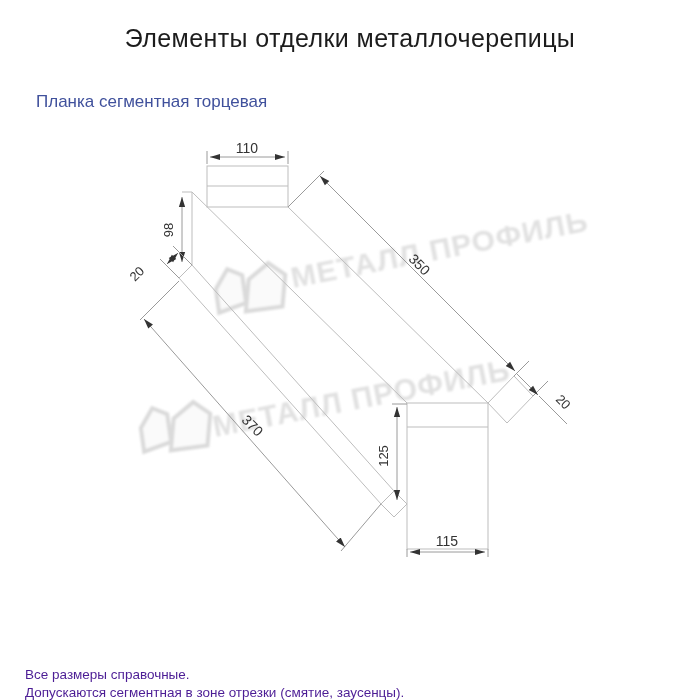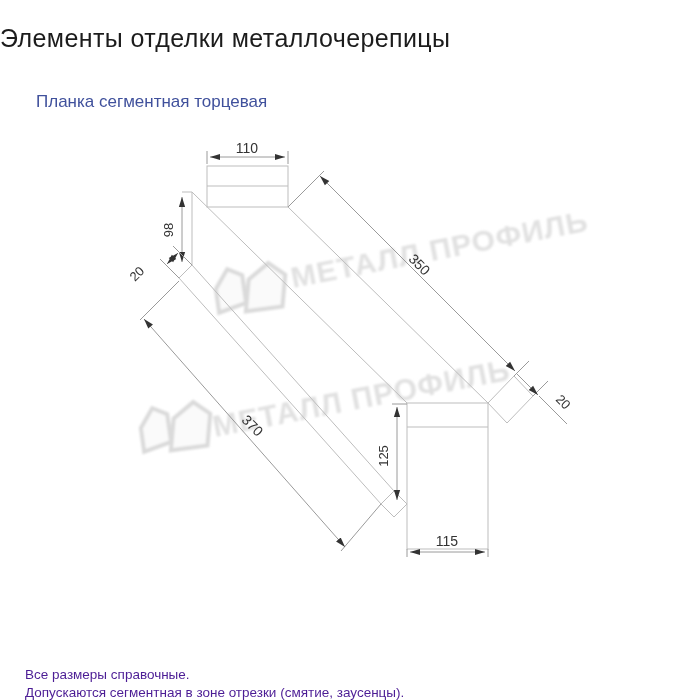--- a/index.html
+++ b/index.html
@@ -1,18 +1,18 @@
 <!DOCTYPE html>
 <html><head>
 <meta charset="utf-8">
 <style>
   html,body{margin:0;padding:0;background:#fff;}
   .page{position:relative;width:700px;height:700px;background:#ffffff;overflow:hidden;
         font-family:"Liberation Sans", sans-serif;}
-  .title{position:absolute;top:24px;left:0;width:700px;
+  .title{position:absolute;top:24px;left:0;width:700px;text-align:center;
          font-size:25px;color:#1c1c1c;letter-spacing:.4px;}
   .subtitle{position:absolute;top:92px;left:0;width:700px;text-align:left;
             font-size:17px;line-height:20px;color:#40519c;margin-left:36px;}
   .footer{position:absolute;left:25px;top:642px;font-size:13.5px;line-height:18px;color:#4c1d95;margin-top:24px;}
   svg text{font-family:"Liberation Sans", sans-serif;}
   .dimtxt{font-size:13px;fill:#333;}
   .dimtxt-lg{font-size:14px;fill:#333;}
   .wmtxt{font-size:30px;font-weight:bold;fill:#e1e1e1;letter-spacing:1px;}
 </style>
 </head>

